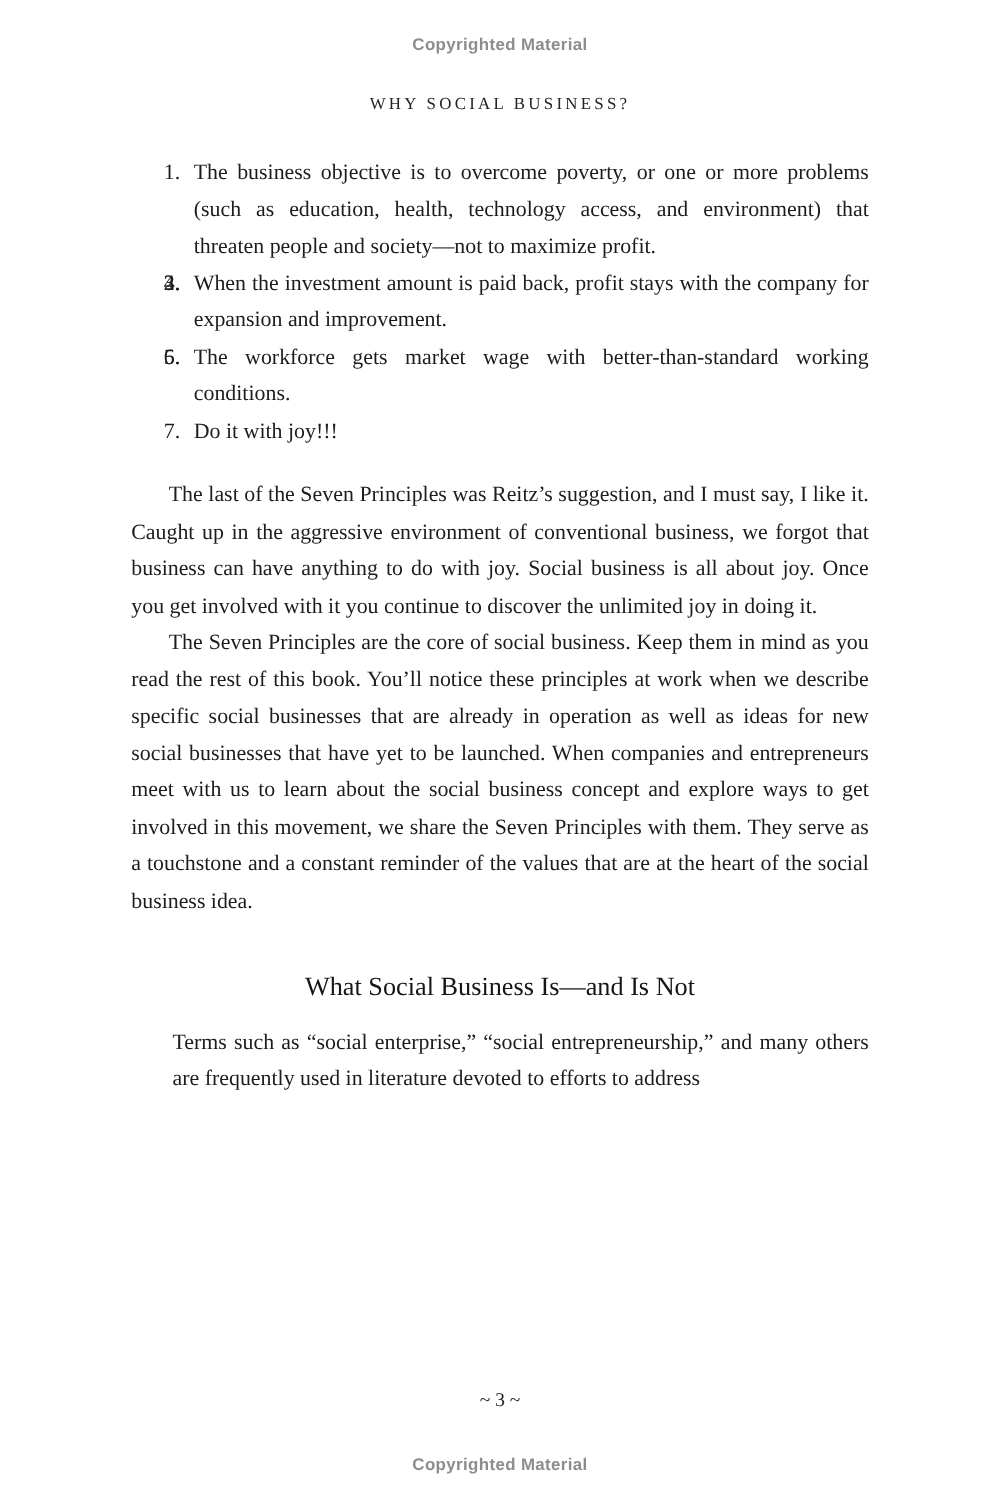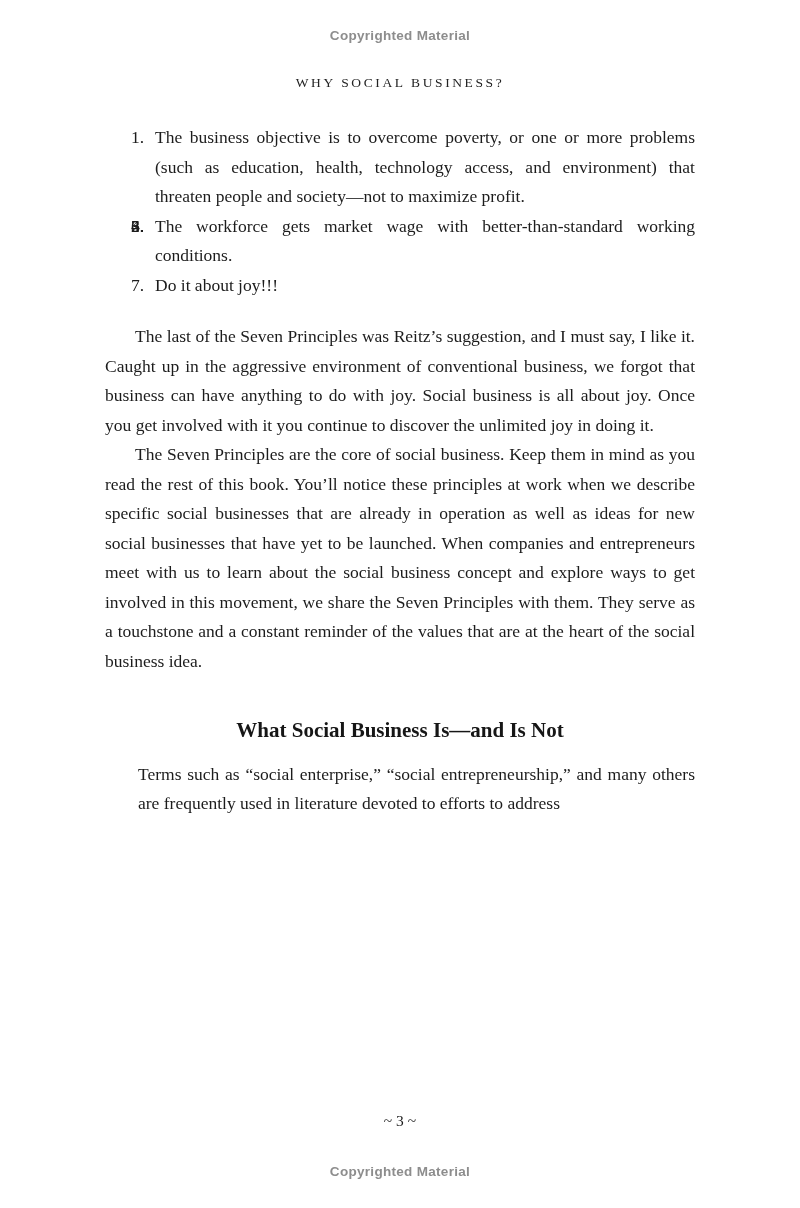--- a/index.html
+++ b/index.html
@@ -56,21 +56,21 @@
   }
   .paragraph {
     text-align: justify;
     text-indent: 30px;
   }
   .paragraph.first-after-list { margin-top: 22px; }
   .section-heading {
     margin-top: 40px;
     text-align: center;
     font-size: 21px;
-    font-weight: bold;
+    font-weight: normal;
     color: #161616;
   }
   .paragraph.no-indent {
     text-indent: 0;
     margin-top: 14px;
     margin-left: 33px;
   }
   .page-number {
     position: absolute;
     top: 1112px;
@@ -108,34 +108,35 @@
       <div class="list-item">
         <span class="num">2.</span>
       </div>
 
       <div class="list-item">
         <span class="num">3.</span>
       </div>
 
       <div class="list-item">
         <span class="num">4.</span>
+        <span>When the investment amount is paid back, profit stays with the company for expansion and improvement.</span>
       </div>
 
       <div class="list-item">
         <span class="num">5.</span>
       </div>
 
       <div class="list-item">
         <span class="num">6.</span>
         <span>The workforce gets market wage with better-than-standard working conditions.</span>
       </div>
 
       <div class="list-item">
         <span class="num">7.</span>
-        <span>Do it about joy!!!</span>
+        <span>Do it with joy!!!</span>
       </div>
 
     </div>
 
     <p class="paragraph first-after-list">The last of the Seven Principles was Reitz’s suggestion, and I must say, I like it. Caught up in the aggressive environment of conventional business, we forgot that business can have anything to do with joy. Social business is all about joy. Once you get involved with it you continue to discover the unlimited joy in doing it.</p>
 
     <p class="paragraph">The Seven Principles are the core of social business. Keep them in mind as you read the rest of this book. You’ll notice these principles at work when we describe specific social businesses that are already in operation as well as ideas for new social businesses that have yet to be launched. When companies and entrepreneurs meet with us to learn about the social business concept and explore ways to get involved in this movement, we share the Seven Principles with them. They serve as a touchstone and a constant reminder of the values that are at the heart of the social business idea.</p>
 
     <h2 class="section-heading">What Social Business Is—and Is Not</h2>
 

